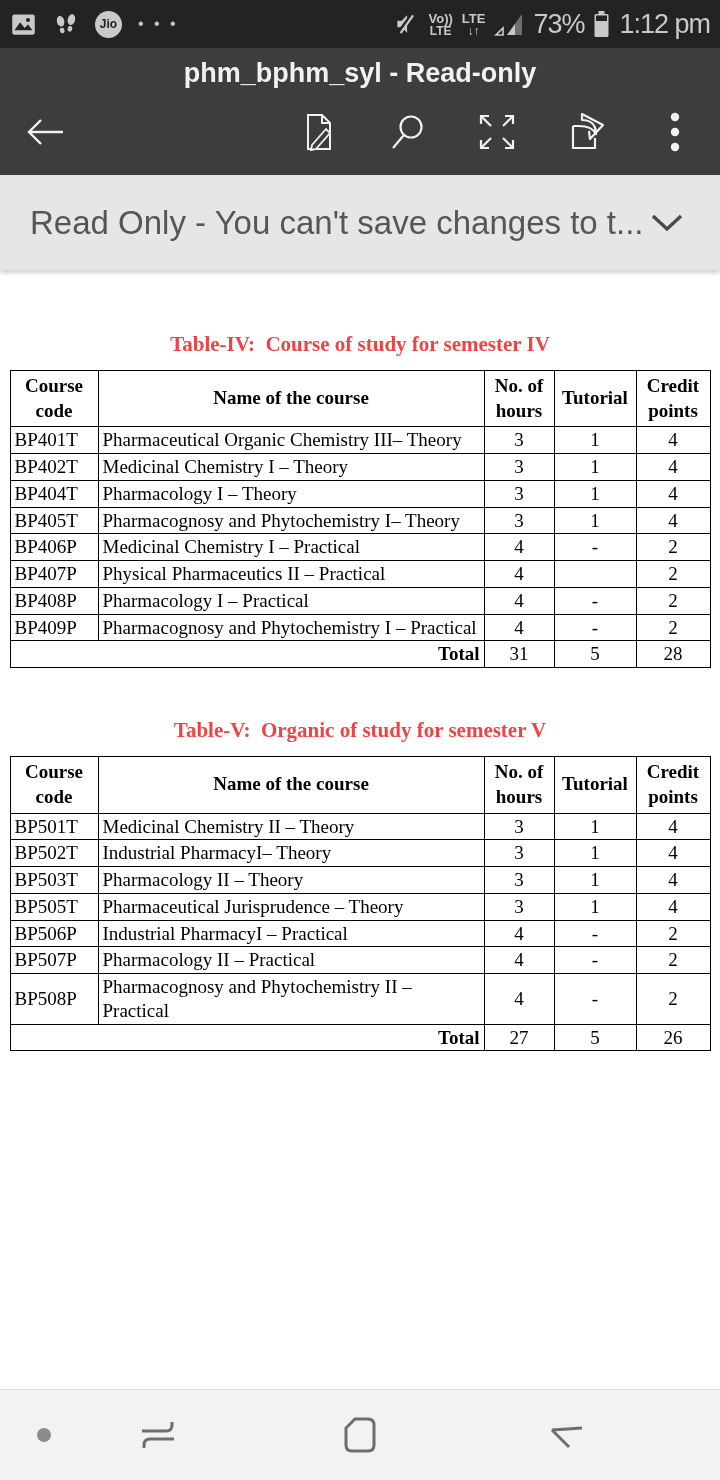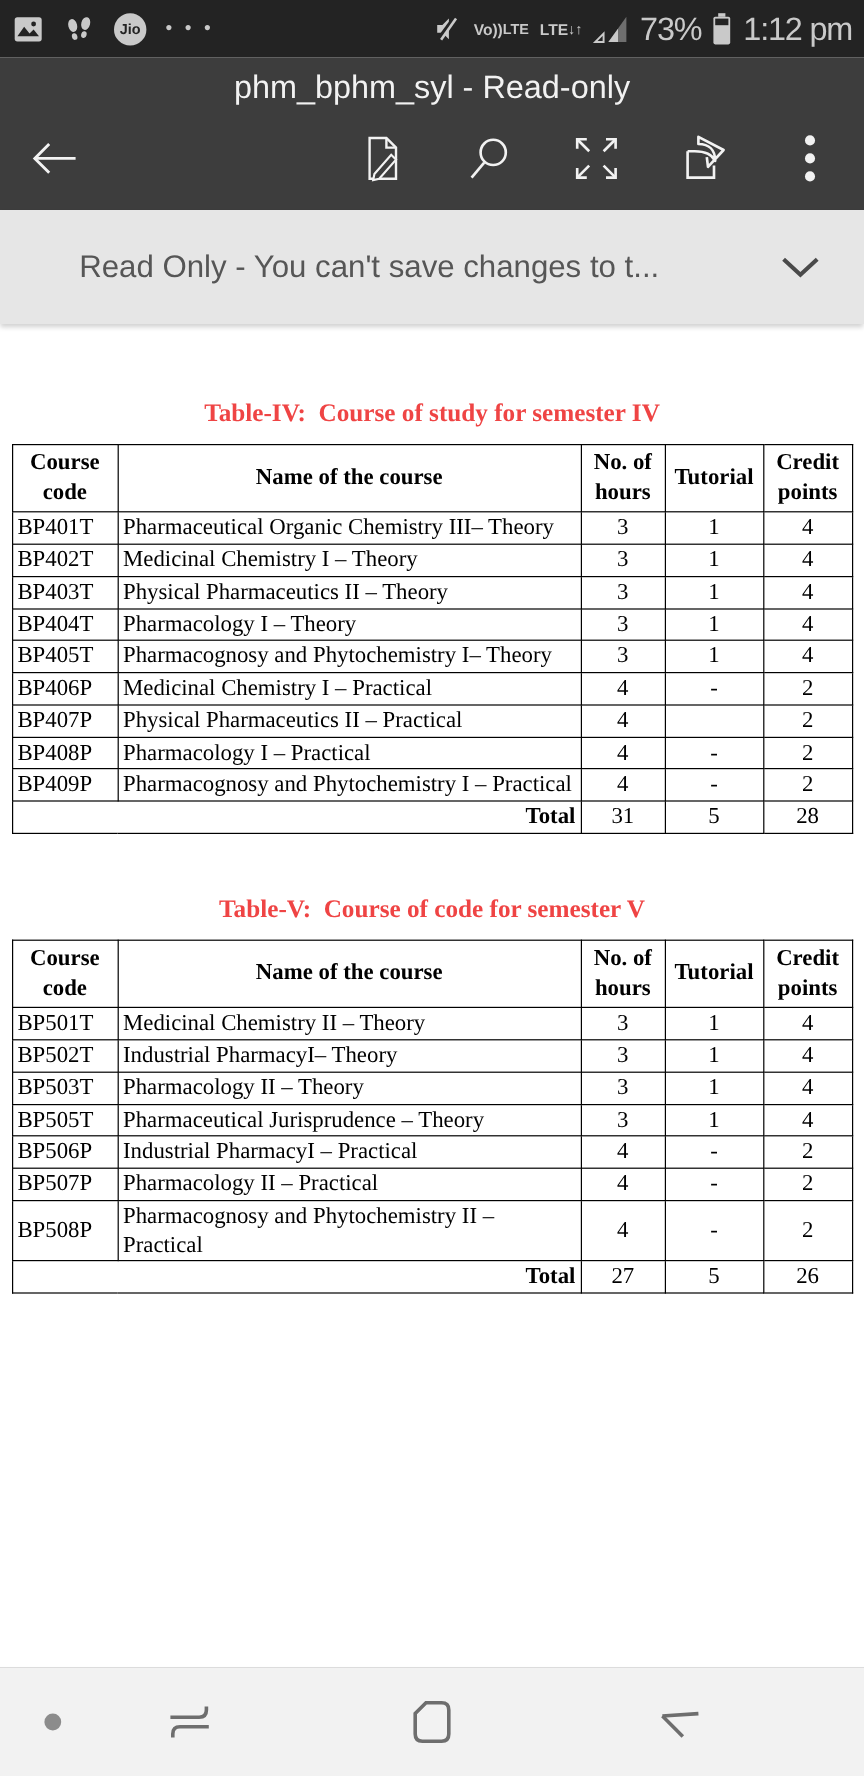--- a/index.html
+++ b/index.html
@@ -10,49 +10,49 @@
     display: flex; flex-direction: column; background: #fff; overflow: hidden;
   }
 
   
   .status-bar {
     height: 48px; background: #232323; color: #c9c9c9;
     display: flex; align-items: center; padding: 0 10px; flex: 0 0 auto;
   }
   .sb-left { display: flex; align-items: center; gap: 16px; }
   .sb-right { margin-left: auto; display: flex; align-items: center; gap: 9px; }
-  .sb-stack { display: flex; flex-direction: row; align-items: center; line-height: 1; font-weight: bold; }
+  .sb-stack { display: flex; flex-direction: column; align-items: center; line-height: 1; font-weight: bold; }
   .sb-stack .t { font-size: 13px; }
   .sb-stack .b { font-size: 12px; }
   .sb-pct { font-size: 27px; letter-spacing: -1px; }
   .sb-time { font-size: 27px; letter-spacing: -1px; }
   .jio-badge {
     width: 27px; height: 27px; border-radius: 50%; background: #c9c9c9;
     color: #232323; font-size: 12px; font-weight: bold;
     display: flex; align-items: center; justify-content: center;
   }
   .sb-dots { font-size: 16px; letter-spacing: 3px; color: #c9c9c9; }
 
   
   .app-bar { height: 127px; background: #3d3d3d; flex: 0 0 auto; display: flex; flex-direction: column; }
   .app-title {
     color: #f2f2f2; font-size: 27px; text-align: center; padding-top: 10px;
-    font-weight: 400; height: 46px; flex: 0 0 auto;
+    font-weight: 700; height: 46px; flex: 0 0 auto;
   }
   .toolbar { flex: 1; display: flex; align-items: center; padding: 0 20px 6px 20px; }
   .tb-btn { width: 50px; height: 50px; display: flex; align-items: center; justify-content: center; cursor: pointer; }
   .tb-right { margin-left: auto; display: flex; align-items: center; gap: 39px; }
 
   
   .banner {
     height: 95px; background: #e6e6e6; flex: 0 0 auto;
     display: flex; align-items: center; padding: 0 36px 0 30px;
     box-shadow: 0 3px 4px rgba(0,0,0,0.18); position: relative; z-index: 2;
   }
-  .banner-text { color: #565656; font-size: 26px; font-weight: 300; margin-left: 36px; }
+  .banner-text { color: #565656; font-size: 33px; font-weight: 300; }
   .banner-chevron { margin-left: auto; display: flex; align-items: center; cursor: pointer; }
 
   
   .doc { flex: 1; background: #fff; padding-top: 62px; overflow: hidden; position: relative; z-index: 1; }
   .doc-table-title {
     font-family: "Liberation Serif", serif; font-weight: bold; font-size: 21px;
     text-align: center; color: #ef4444; white-space: pre-wrap; margin-bottom: 13px;
   }
   .doc-table-title.second { margin-top: 50px; }
   table.course {
@@ -219,27 +219,20 @@
             <td class="c-num">4</td>
           </tr>
           <tr>
             <td class="c-code">BP402T</td>
             <td class="c-name">Medicinal Chemistry I – Theory</td>
             <td class="c-num">3</td>
             <td class="c-num">1</td>
             <td class="c-num">4</td>
           </tr>
           <tr>
-            <td class="c-code">BP403T</td>
-            <td class="c-name">Physical Pharmaceutics II – Theory</td>
-            <td class="c-num">3</td>
-            <td class="c-num">1</td>
-            <td class="c-num">4</td>
-          </tr>
-          <tr>
             <td class="c-code">BP404T</td>
             <td class="c-name">Pharmacology I – Theory</td>
             <td class="c-num">3</td>
             <td class="c-num">1</td>
             <td class="c-num">4</td>
           </tr>
           <tr>
             <td class="c-code">BP405T</td>
             <td class="c-name">Pharmacognosy and Phytochemistry I– Theory</td>
             <td class="c-num">3</td>
@@ -276,21 +269,21 @@
           </tr>
           <tr>
             <td colspan="2" class="c-total-label">Total</td>
             <td class="c-total-num">31</td>
             <td class="c-total-num">5</td>
             <td class="c-total-num">28</td>
           </tr>
         </tbody>
       </table>
 
-    <div class="doc-table-title second">Table-V:  Course of code for semester V</div>
+    <div class="doc-table-title second">Table-V:  Organic of study for semester V</div>
     <table class="course">
         <colgroup>
           <col style="width: 88px;">
           <col style="width: 386px;">
           <col style="width: 70px;">
           <col style="width: 82px;">
           <col style="width: 74px;">
         </colgroup>
         <thead>
           <tr>

